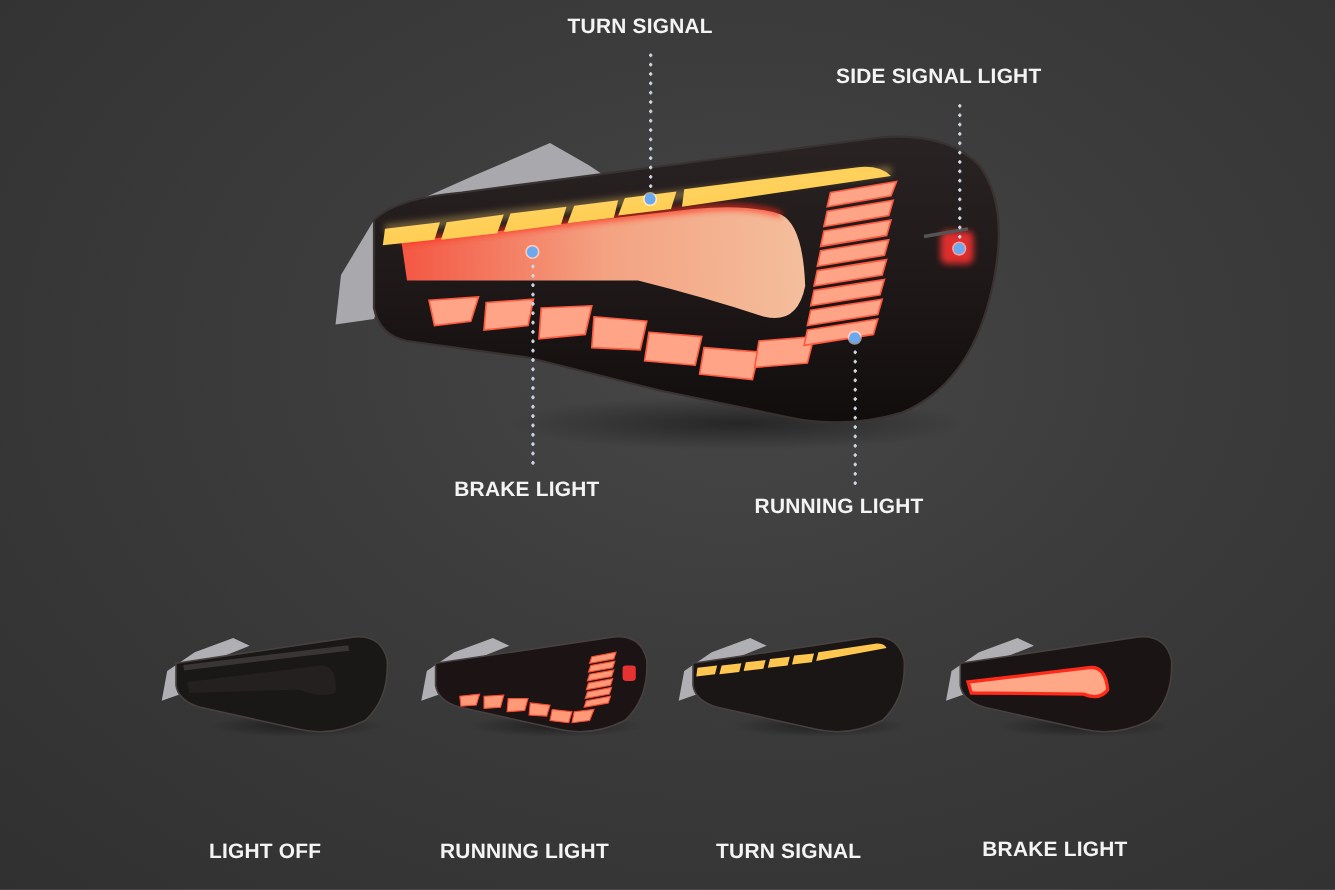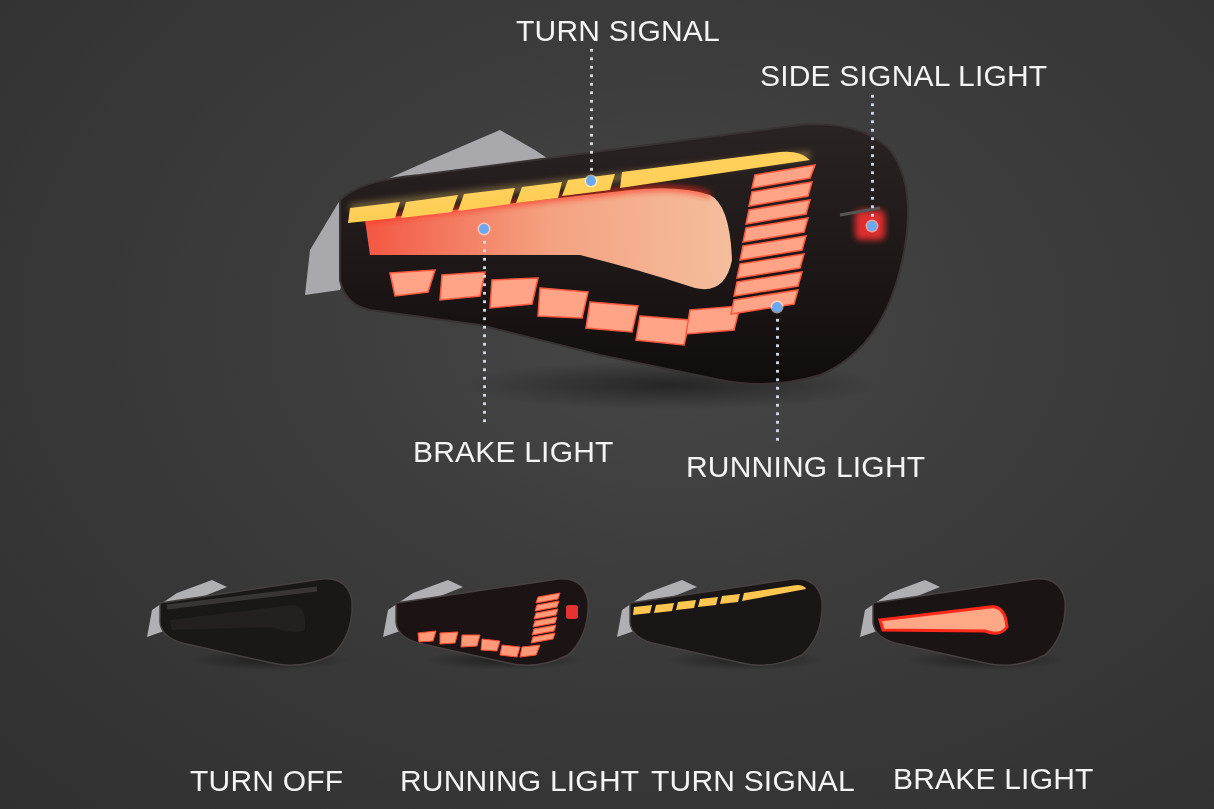--- a/index.html
+++ b/index.html
@@ -1,19 +1,19 @@
 <!DOCTYPE html>
 <html><head>
 <meta charset="utf-8">
 <style>
   html,body{margin:0;padding:0;}
   body{width:1214px;height:809px;overflow:hidden;position:relative;
     background:radial-gradient(ellipse at 55% 40%, #474747 0%, #3c3c3c 40%, #303030 100%);
     font-family:"Liberation Sans","DejaVu Sans",sans-serif;}
-  .label{position:absolute;color:#f4f4f4;font-weight:400;font-size:30px;letter-spacing:0.2px;white-space:nowrap;}
+  .label{position:absolute;color:#f4f4f4;font-weight:700;font-size:19px;letter-spacing:0.2px;white-space:nowrap;}
   .dots{position:absolute;width:3px;background-image:radial-gradient(circle,#cfd6e3 1.4px,transparent 1.6px);background-size:3px 8.5px;background-repeat:repeat-y;}
   .marker{position:absolute;width:10px;height:10px;border-radius:50%;background:#6aa8f0;box-shadow:0 0 0 1.5px rgba(255,255,255,0.55);}
   .lamp{position:absolute;}
   .shadow{position:absolute;border-radius:50%;background:radial-gradient(ellipse,rgba(0,0,0,0.45),transparent 70%);}
 </style>
 </head>
 <body>
 
 <div class="shadow" style="left:460px;top:360px;width:420px;height:50px;"></div>
 
@@ -134,16 +134,16 @@
   </g>
 </svg>
 
 <div class="shadow" style="left:905px;top:650px;width:160px;height:20px;"></div>
 <svg class="lamp" style="left:855px;top:575px;" width="220" height="95" viewBox="0 0 220 95">
   <path d="M5,62 L10,35 L35,18 L70,5 L85,12 L40,30 L25,55 Z" fill="#b0b0b4"></path>
   <path d="M18,28 L180,4 Q205,2 210,25 Q212,60 190,80 Q160,95 130,88 L40,68 Q20,62 18,48 Z" fill="#1a1414" stroke="#484040" stroke-width="1.5"></path>
   <path d="M25,45 L135,32 Q150,30 152,52 Q145,62 130,56 L28,55 Z" fill="#ffa888" stroke="#ff2a1a" stroke-width="3"></path>
 </svg>
 
-<div class="label" style="left:190px;top:764px;">TURN OFF</div>
+<div class="label" style="left:190px;top:764px;">LIGHT OFF</div>
 <div class="label" style="left:400px;top:764px;">RUNNING LIGHT</div>
 <div class="label" style="left:651px;top:764px;">TURN SIGNAL</div>
 <div class="label" style="left:893px;top:762px;">BRAKE LIGHT</div>
 
 </body></html>

